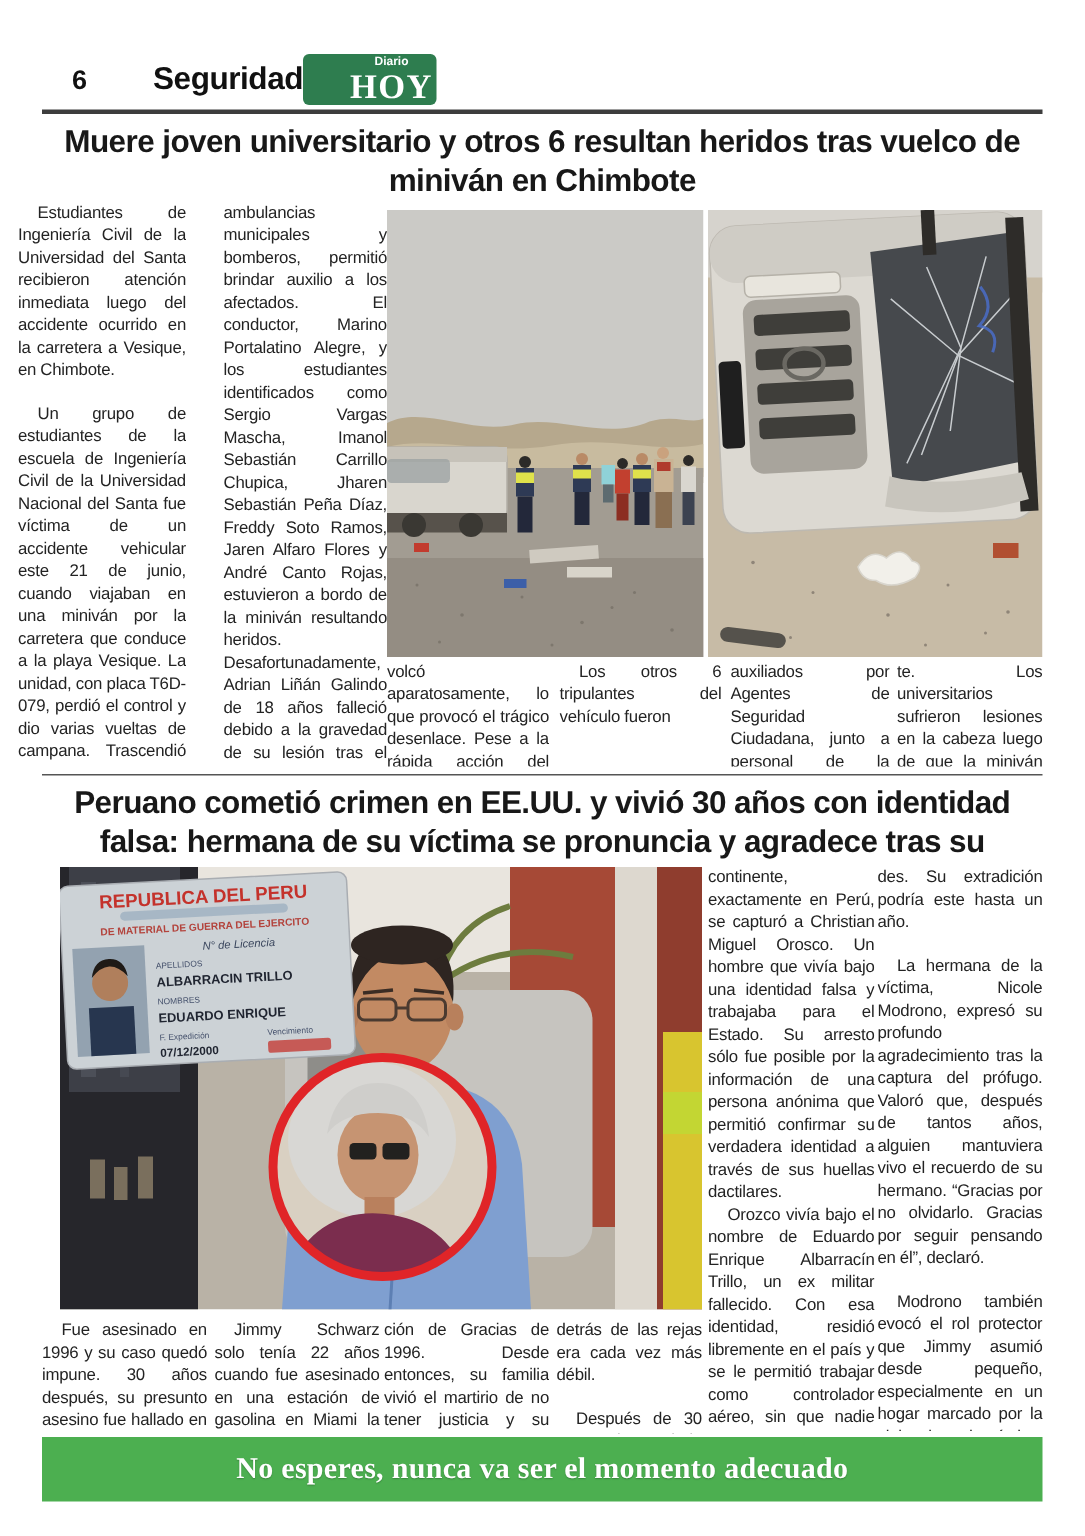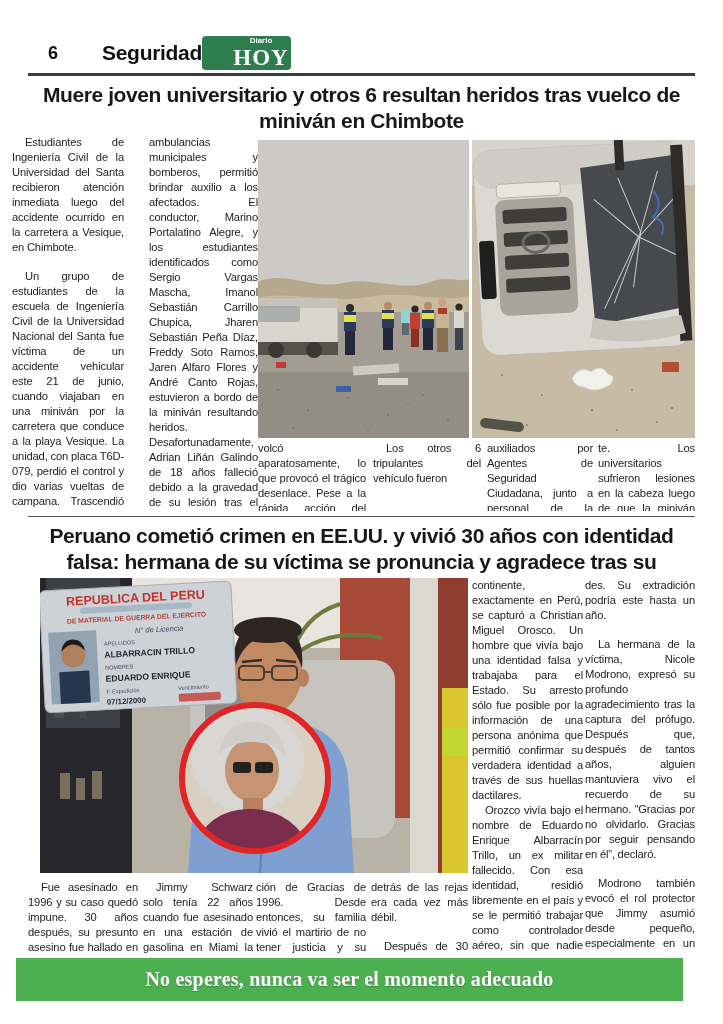--- a/index.html
+++ b/index.html
@@ -42,21 +42,21 @@
   .a2r1{top:578px;left:472px;width:111px;height:376px;}
   .a2r2{top:578px;left:585px;width:110px;height:376px;}
   .a2b1{top:880px;left:28px;width:110px;height:76px;}
   .a2b2{top:880px;left:143px;width:110px;height:76px;}
   .a2b3{top:880px;left:256px;width:110px;height:76px;}
   .a2b4{top:880px;left:371px;width:97px;height:76px;}
   
   .photo{display:block;}
   .photo svg{display:block;width:100%;height:100%;}
   
-  .banner{top:958px;left:16px;width:667px;height:43px;background:#4caf50;
+  .banner{top:958px;left:28px;width:667px;height:43px;background:#4caf50;
           display:flex;align-items:center;justify-content:center;}
   .banner span{color:#fff;font-family:"Liberation Serif",serif;font-weight:bold;
                font-size:20px;letter-spacing:0.2px;text-shadow:0 1px 1px rgba(0,0,0,0.25);}
 </style>
 </head>
 <body>
 
 <div class="abs hdr">
   <span class="pgnum">6</span>
   <span class="section">Seguridad</span>
@@ -313,21 +313,21 @@
   </svg>
 </div>
 
 <div class="abs col a2r1">
   <p>continente, exactamente en Perú, se capturó a Christian Miguel Orosco. Un hombre que vivía bajo una identidad falsa y trabajaba para el Estado. Su arresto sólo fue posible por la información de una persona anónima que permitió confirmar su verdadera identidad a través de sus huellas dactilares.</p>
   <p class="ind">Orozco vivía bajo el nombre de Eduardo Enrique Albarracín Trillo, un ex militar fallecido. Con esa identidad, residió libremente en el país y se le permitió trabajar como controlador aéreo, sin que nadie detectara su pasado criminal.</p>
 
 </div>
 <div class="abs col a2r2">
   <p>des. Su extradición podría este hasta un año.</p>
-  <p class="ind gap">La hermana de la víctima, Nicole Modrono, expresó su profundo agradecimiento tras la captura del prófugo. Después que, después de tantos años, alguien mantuviera vivo el recuerdo de su hermano. “Gracias por no olvidarlo. Gracias por seguir pensando en él”, declaró.</p>
+  <p class="ind gap">La hermana de la víctima, Nicole Modrono, expresó su profundo agradecimiento tras la captura del prófugo. Valoró que, después de tantos años, alguien mantuviera vivo el recuerdo de su hermano. “Gracias por no olvidarlo. Gracias por seguir pensando en él”, declaró.</p>
   <p class="ind gap">Modrono también evocó el rol protector que Jimmy asumió desde pequeño, especialmente en un hogar marcado por la violencia doméstica. Aunque la justicia tardó casi tres décadas en llegar, su familia siente que finalmente puede comenzar a cerrar una herida que permaneció abierta por bastante tiempo.</p>
 </div>
 
 <div class="abs col a2b1">
   <p class="ind">Fue asesinado en 1996 y su caso quedó impune. 30 años después, su presunto asesino fue hallado en Perú con identidad falsa.</p>
 </div>
 <div class="abs col a2b2">
   <p class="ind">Jimmy Schwarz solo tenía 22 años cuando fue asesinado en una estación de gasolina en Miami la noche de Ac-</p>
 </div>
 <div class="abs col a2b3">

